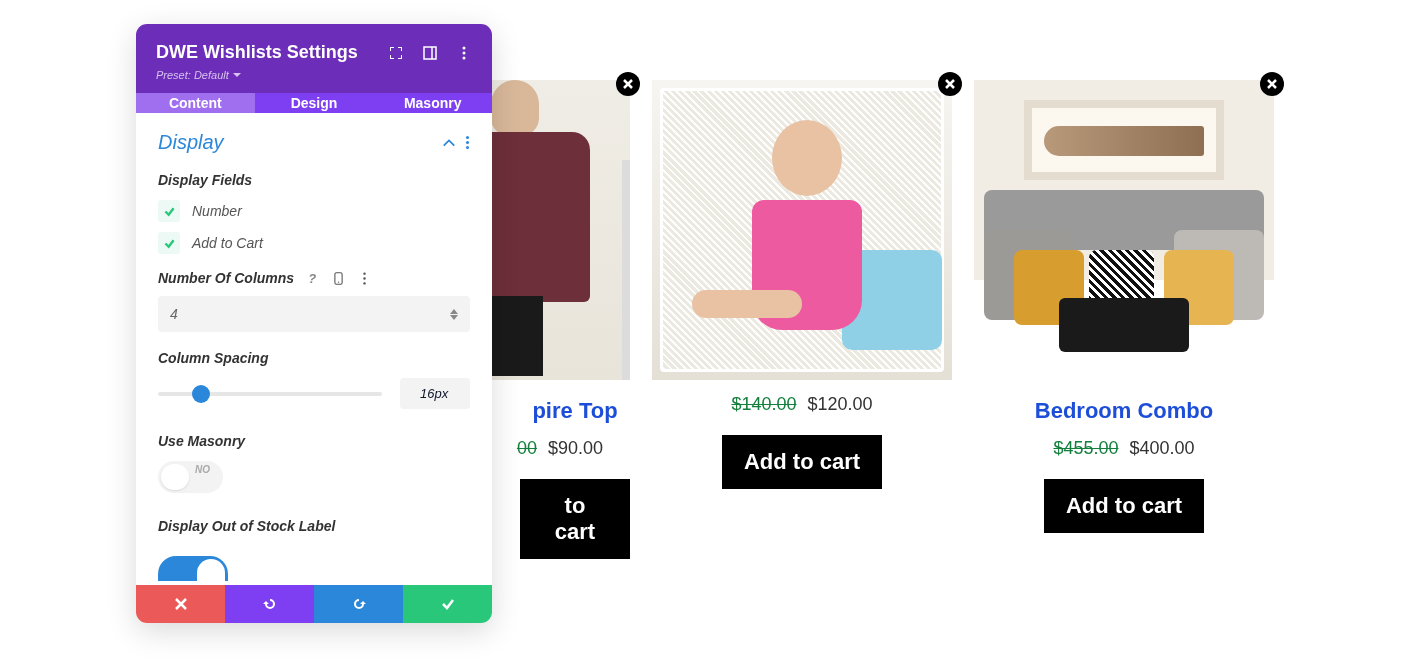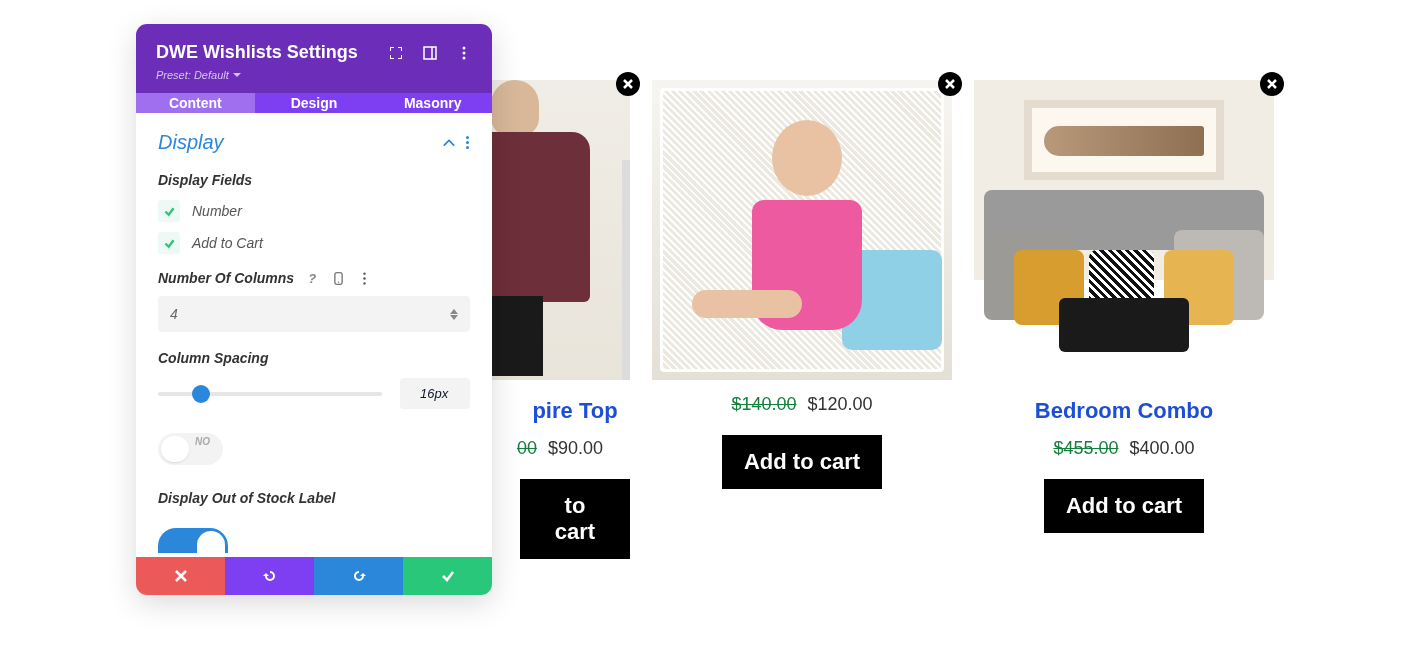--- a/index.html
+++ b/index.html
@@ -215,20 +215,21 @@
       <div class="field-label">Column Spacing</div>
       <div class="slider-row">
         <div class="slider-track">
           <div class="slider-thumb"></div>
         </div>
         <div class="slider-val">16px</div>
       </div>
     </div>
 
     <div class="toggle-row">
+      <div class="field-label">Use Masonry</div>
       <div class="toggle-off">
         <div class="knob"></div>
         <div class="txt">NO</div>
       </div>
     </div>
 
     <div class="toggle-row" style="margin-bottom:0;">
       <div class="field-label">Display Out of Stock Label</div>
       <div class="toggle-on">
         <div class="txt" style="visibility:hidden">YES</div>

